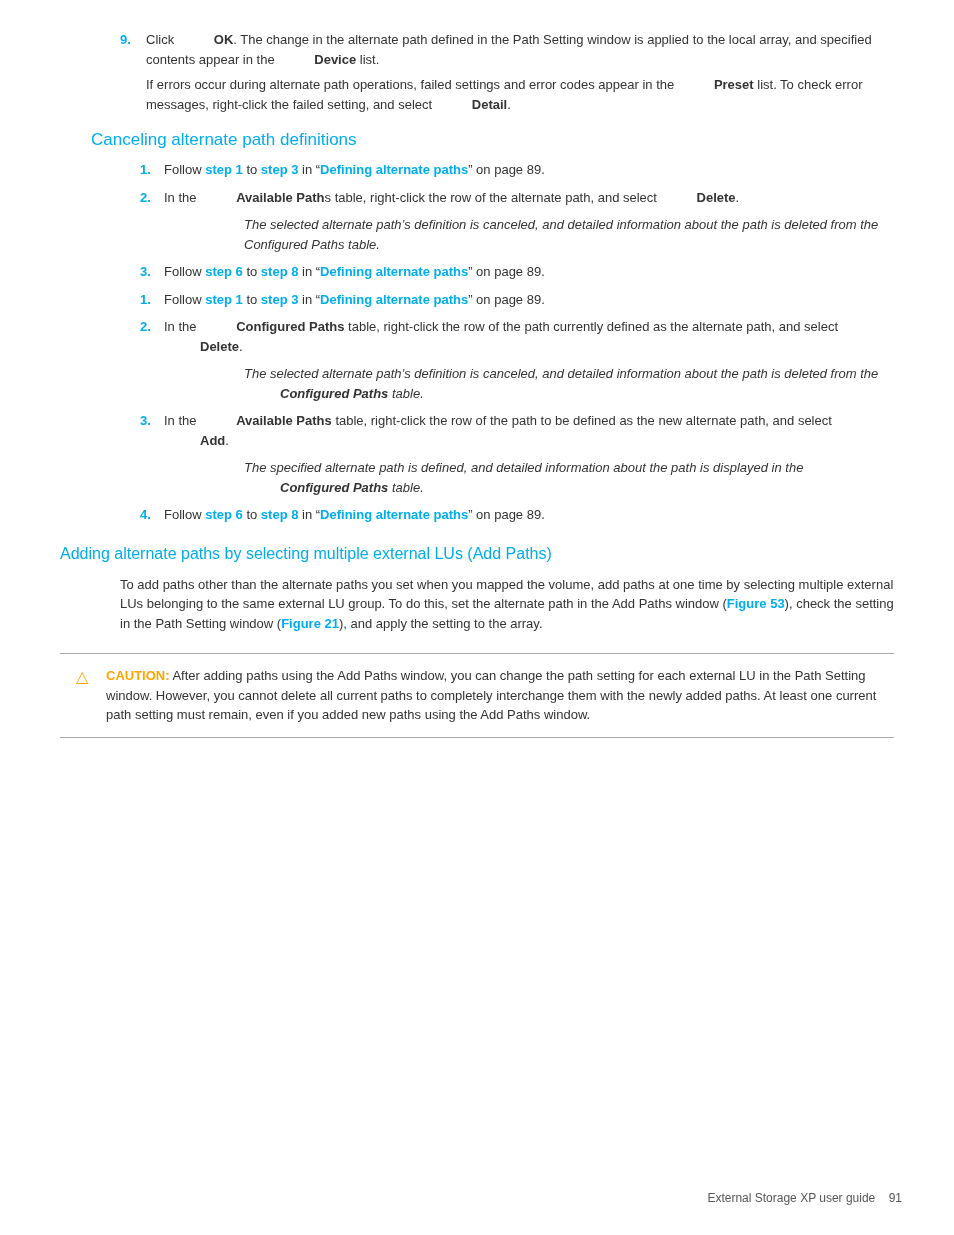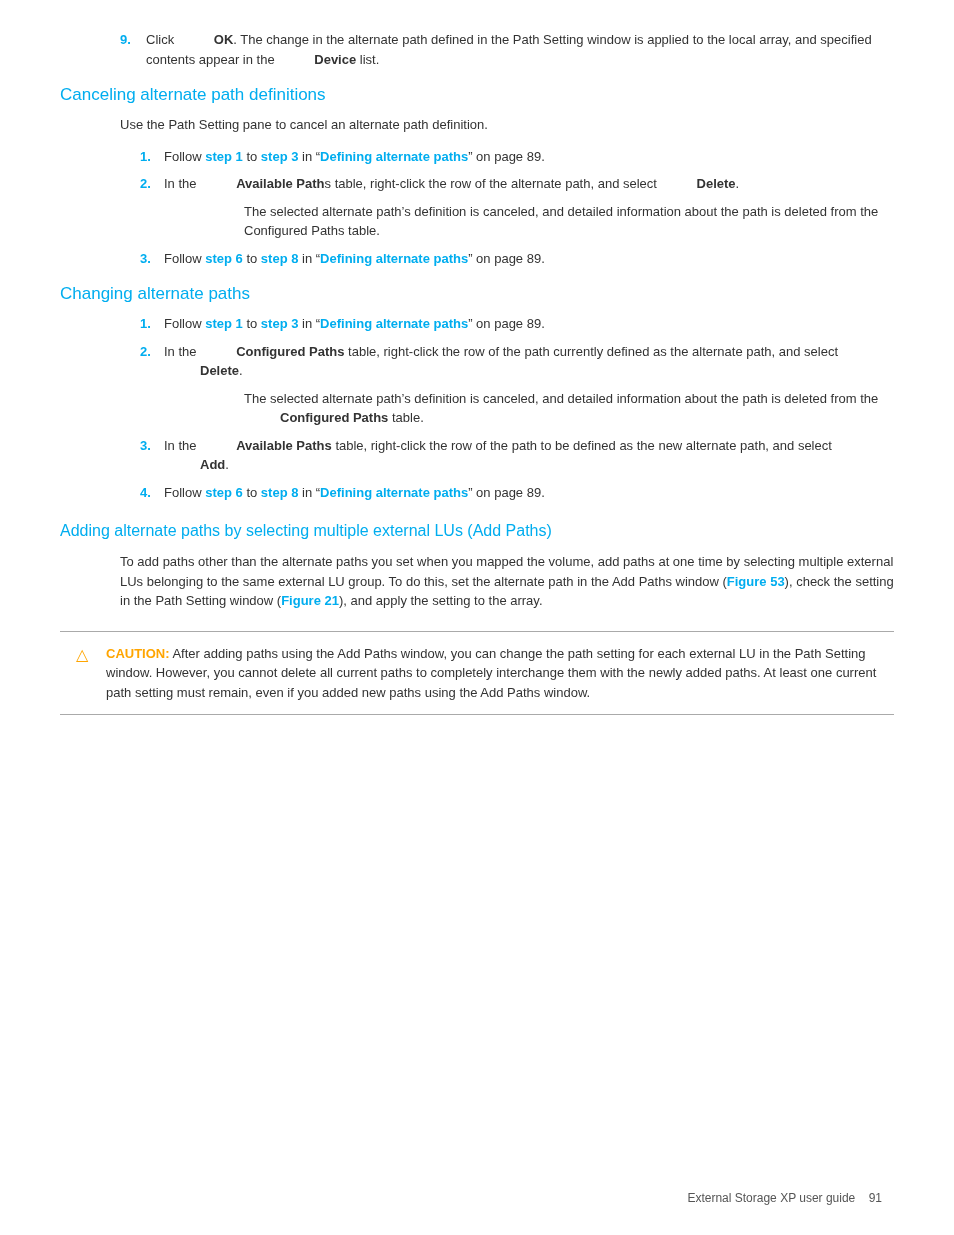--- a/index.html
+++ b/index.html
@@ -50,28 +50,30 @@
       flex: 1;
       line-height: 1.5;
     }
 
     .sub-text {
       margin-left: 104px;
       margin-top: 4px;
       margin-bottom: 8px;
       line-height: 1.5;
       color: #333;
+      font-style: italic;
     }
 
     .section-heading-blue {
       color: #00adef;
       font-size: 17px;
       font-weight: normal;
       margin-top: 16px;
       margin-bottom: 10px;
+      margin-left: 31px;
     }
 
     .section-heading-large {
       color: #00adef;
       font-size: 16px;
       font-weight: normal;
       margin-top: 20px;
       margin-bottom: 12px;
     }
 
@@ -110,21 +112,21 @@
 
     .caution-label {
       font-weight: bold;
       color: #ffa500;
       margin-top: 20px;
     }
 
     .footer {
       position: absolute;
       bottom: 30px;
-      right: 72px;
+      right: 52px;
       color: #555;
       font-size: 12px;
     }
 
     .step9-block {
       margin-left: 60px;
       margin-bottom: 12px;
     }
 
     .step9-row {
@@ -148,25 +150,27 @@
 </head>
 <body>
 
 <div class="page">
 
   <div class="step9-block">
     <div class="step9-row">
       <span class="step9-num">9.</span>
       <span>Click <strong>OK</strong>. The change in the alternate path defined in the Path Setting window is applied to the local array, and specified contents appear in the <strong>Device</strong> list.</span>
     </div>
+    <div class="step9-sub">
+      If errors occur during alternate path operations, failed settings and error codes appear in the <strong>Preset</strong> list. To check error messages, right-click the failed setting, and select <strong>Detail</strong>.
+    </div>
   </div>
 
   <h2 class="section-heading-blue">Canceling alternate path definitions</h2>
 
-  <p class="step-intro">Use the Path Setting pane to cancel an alternate path definition.</p>
 
   <div class="numbered-list">
 
     <div class="numbered-item">
       <span class="num">1.</span>
       <span class="content">
         Follow <a href="#">step 1</a> to <a href="#">step 3</a> in “<a href="#">Defining alternate paths</a>” on page 89.
       </span>
     </div>
 
@@ -182,21 +186,20 @@
 
     <div class="numbered-item">
       <span class="num">3.</span>
       <span class="content">
         Follow <a href="#">step 6</a> to <a href="#">step 8</a> in “<a href="#">Defining alternate paths</a>” on page 89.
       </span>
     </div>
 
   </div>
 
-  <h2 class="section-heading-blue">Changing alternate paths</h2>
 
 
   <div class="numbered-list">
 
     <div class="numbered-item">
       <span class="num">1.</span>
       <span class="content">
         Follow <a href="#">step 1</a> to <a href="#">step 3</a> in “<a href="#">Defining alternate paths</a>” on page 89.
       </span>
     </div>
@@ -209,20 +212,23 @@
     </div>
     <div class="sub-text">
       The selected alternate path’s definition is canceled, and detailed information about the path is deleted from the <strong>Configured Paths</strong> table.
     </div>
 
     <div class="numbered-item">
       <span class="num">3.</span>
       <span class="content">
         In the <strong>Available Paths</strong> table, right-click the row of the path to be defined as the new alternate path, and select <strong>Add</strong>.
       </span>
+    </div>
+    <div class="sub-text">
+      The specified alternate path is defined, and detailed information about the path is displayed in the <strong>Configured Paths</strong> table.
     </div>
 
     <div class="numbered-item">
       <span class="num">4.</span>
       <span class="content">
         Follow <a href="#">step 6</a> to <a href="#">step 8</a> in “<a href="#">Defining alternate paths</a>” on page 89.
       </span>
     </div>
 
   </div>

